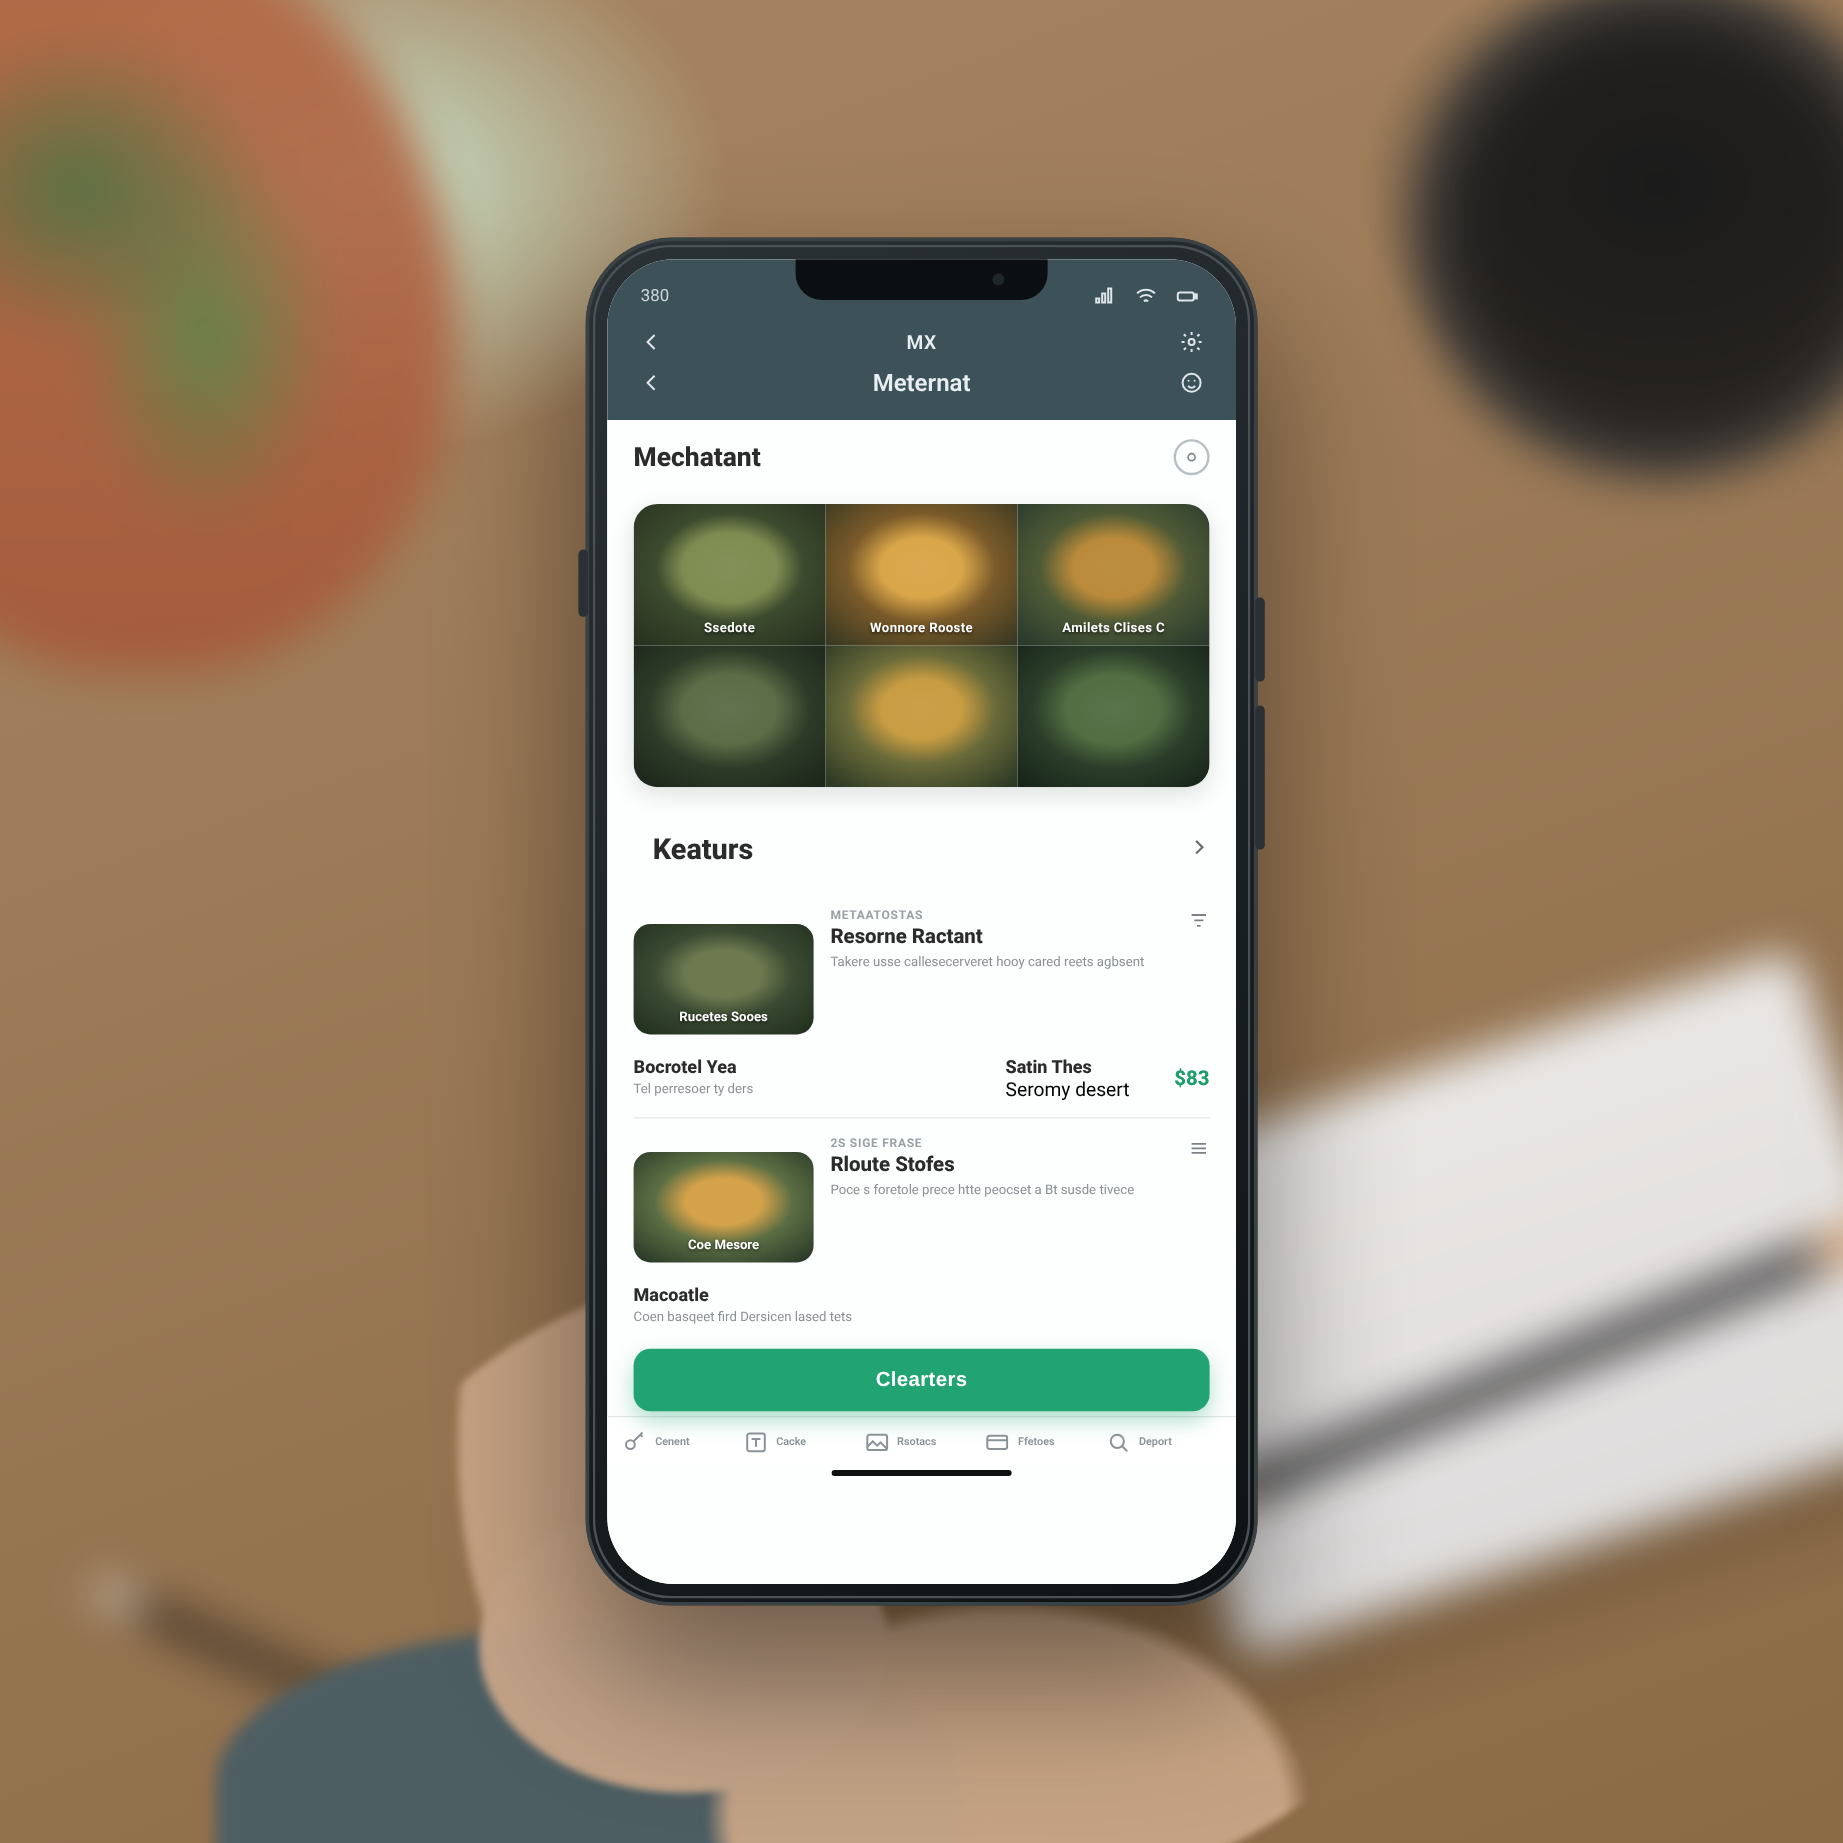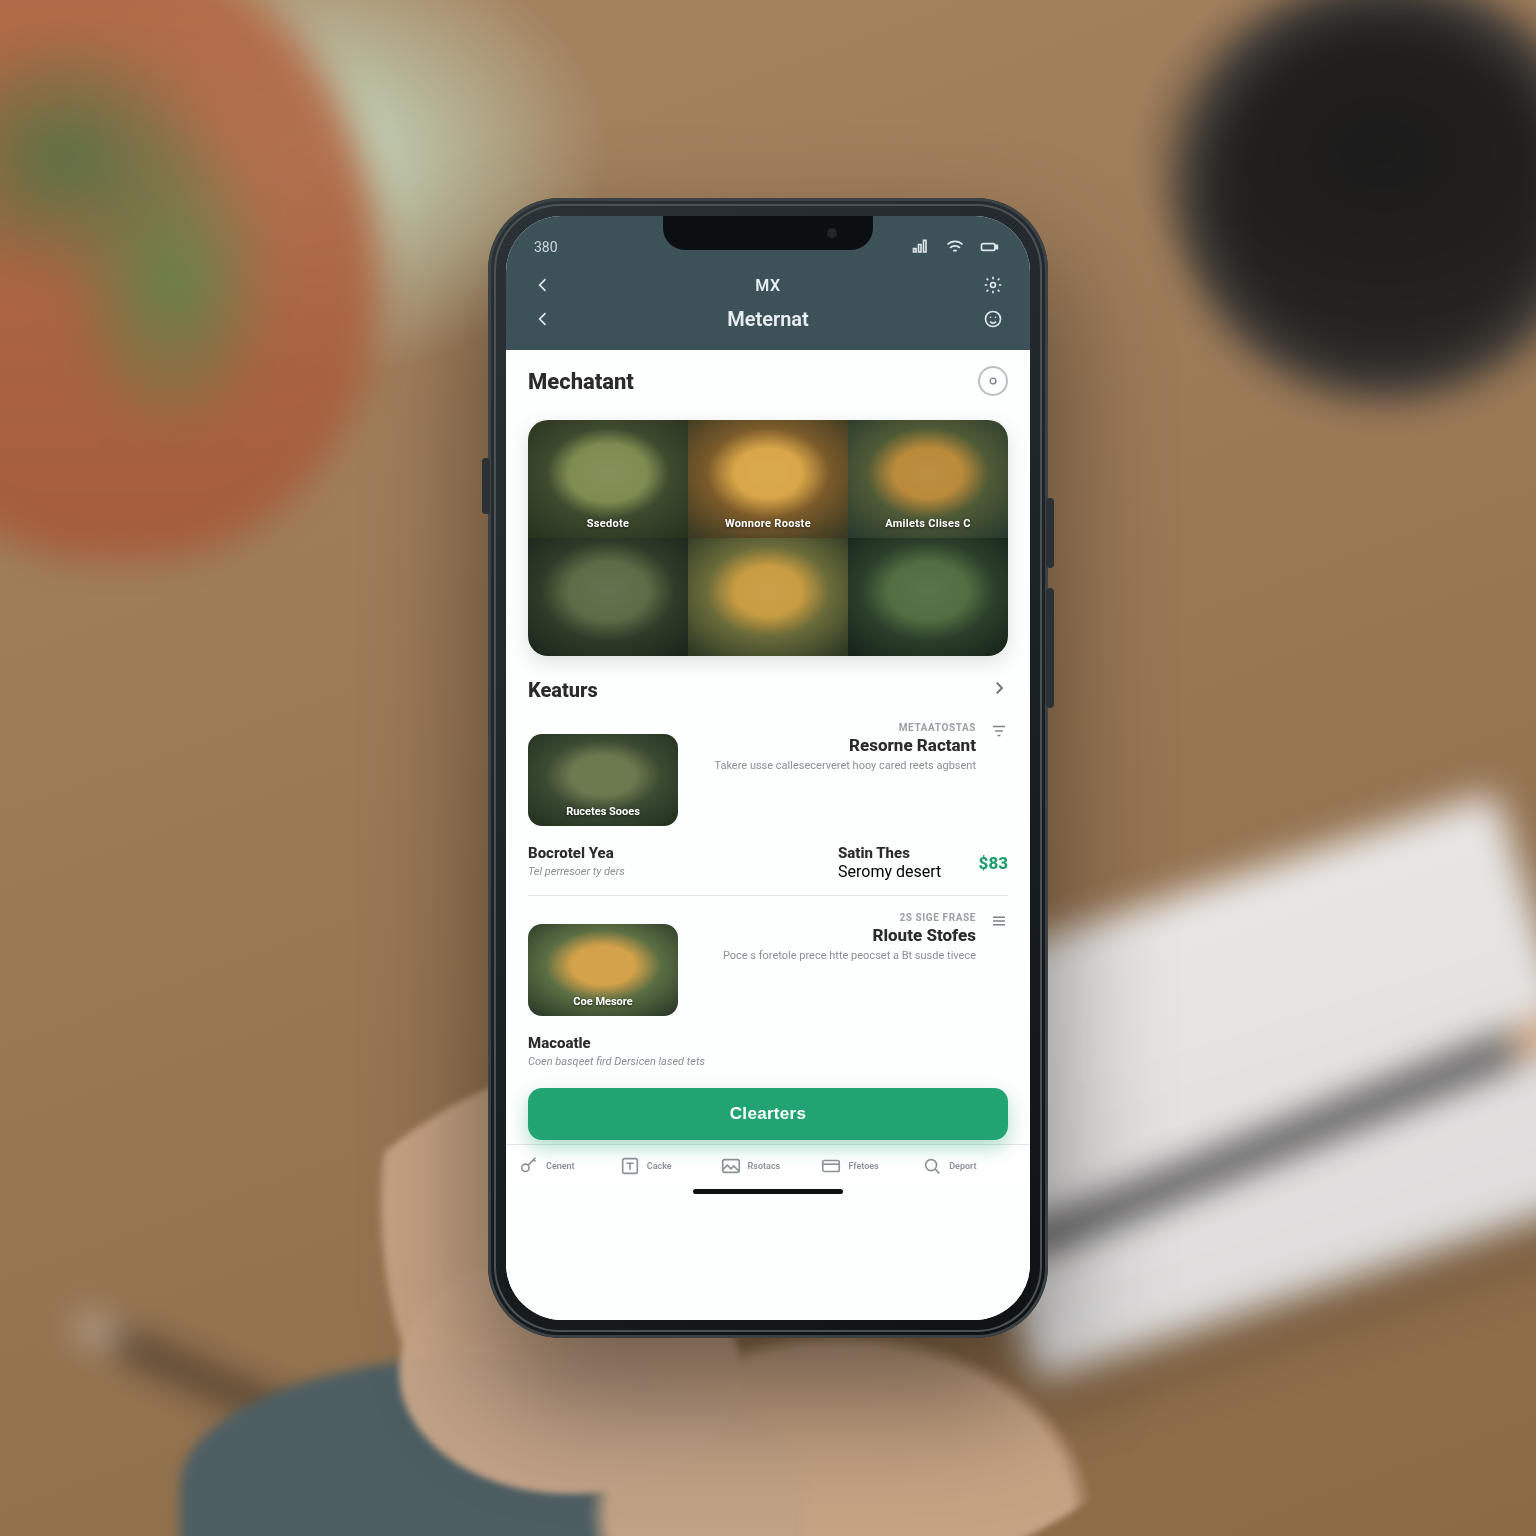--- a/index.html
+++ b/index.html
@@ -112,41 +112,41 @@
     background:radial-gradient(60% 55% at 50% 45%, rgba(255,255,255,.06), transparent 60%);}
   .d1{background:radial-gradient(70% 70% at 50% 45%, #7c8a4e 0 35%, #3c4a2e 55%, #28331f 100%);}
   .d2{background:radial-gradient(70% 70% at 50% 45%, #d8a445 0 30%, #7a5a2a 55%, #3c3a22 100%);}
   .d3{background:radial-gradient(70% 70% at 50% 45%, #b98836 0 30%, #4e5a36 55%, #2b3b2d 100%);}
   .d4{background:radial-gradient(70% 70% at 50% 45%, #5a6a44 0 35%, #2e3b28 60%, #1c261b 100%);}
   .d5{background:radial-gradient(70% 70% at 50% 45%, #c79a3e 0 30%, #6a6b3a 55%, #2e3a25 100%);}
   .d6{background:radial-gradient(70% 70% at 50% 45%, #4f6b3f 0 35%, #2b3e2a 60%, #18251a 100%);}
 
   .sec-title{display:flex;align-items:center;justify-content:space-between;
     padding:18px 22px 8px;}
-  .sec-title h3{margin:0;font-size:20px;font-weight:800;color:var(--text);}
+  .sec-title h3{margin:16px;font-size:24px;font-weight:800;color:var(--text);}
   .chev svg{width:18px;height:18px;stroke:#6b7276;stroke-width:2.5;fill:none;}
 
   
   .item{display:flex;gap:14px;padding:12px 22px;align-items:flex-start;}
   .thumb{width:150px;height:92px;border-radius:14px;flex-shrink:0;position:relative;
     display:flex;align-items:flex-end;justify-content:center;color:#fff;font-size:11px;font-weight:700;
     text-shadow:0 1px 3px rgba(0,0,0,.6);padding:8px;margin-top:12px;}
   .t1{background:radial-gradient(70% 70% at 50% 45%, #6d7a50 0 30%, #3b4a32 55%, #22301f 100%);}
   .t2{background:radial-gradient(70% 70% at 50% 45%, #d4a24a 0 30%, #5b6e43 55%, #2a3a28 100%);}
-  .info{flex:1;min-width:0;text-align:right;}
+  .info{flex:1;min-width:0;}
   .kicker{font-size:10px;letter-spacing:.6px;color:var(--muted-2);text-transform:uppercase;font-weight:700;}
   .title{font-size:17px;font-weight:800;color:var(--text);margin:2px 0 4px;}
   .desc{font-size:11px;color:var(--muted);line-height:1.35;}
   .end{display:flex;flex-direction:column;align-items:flex-end;gap:8px;}
   .filter-ico svg,.menu-ico svg{width:18px;height:18px;stroke:#7b8287;fill:none;stroke-width:2;}
 
   .stat-row{display:flex;gap:12px;padding:6px 22px 10px;align-items:flex-start;}
   .stat-left{flex:1;}
   .stat-left .label{font-size:15px;font-weight:800;color:var(--text);}
-  .stat-left .sub{font-size:11px;color:var(--muted);margin-top:3px;font-style:italic;}
+  .stat-left .sub{font-size:11px;color:var(--muted);margin-top:3px;}
   .stat-right{width:170px;display:flex;align-items:center;justify-content:space-between;}
   .stat-right .label{font-size:15px;font-weight:800;color:var(--text);}
   .price{font-weight:800;color:var(--accent);font-size:17px;}
   .hr{height:1px;background:var(--divider);margin:4px 22px;}
 
   
   .cta-wrap{padding:10px 22px 4px;}
   .cta{width:100%;height:52px;border:none;border-radius:14px;background:var(--cta);
     color:#fff;font-size:17px;font-weight:700;letter-spacing:.3px;box-shadow:0 8px 18px rgba(33,164,114,.35);}
 

